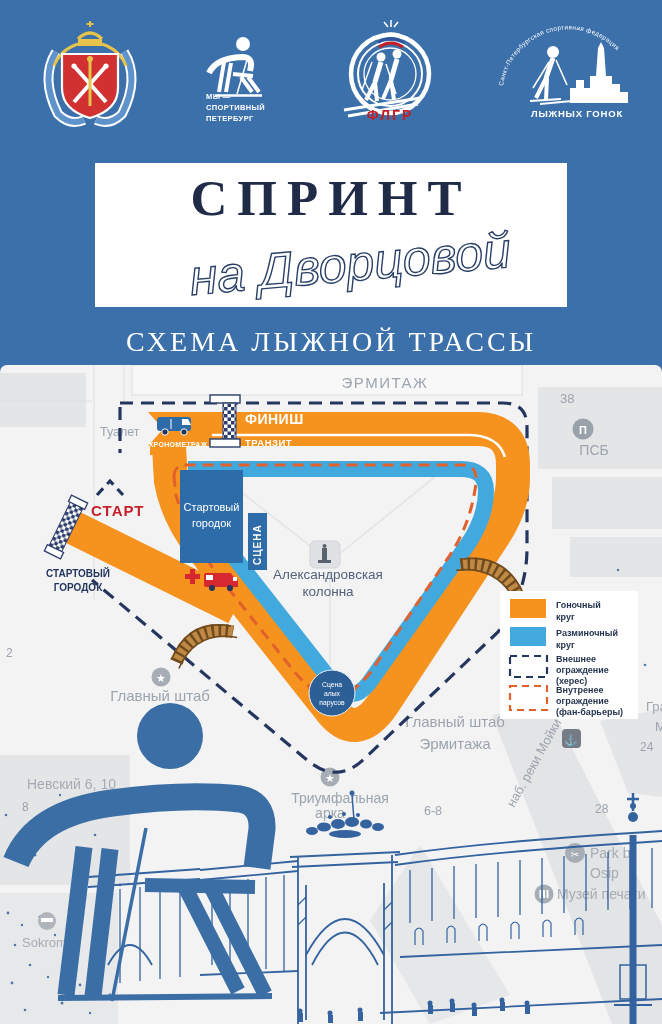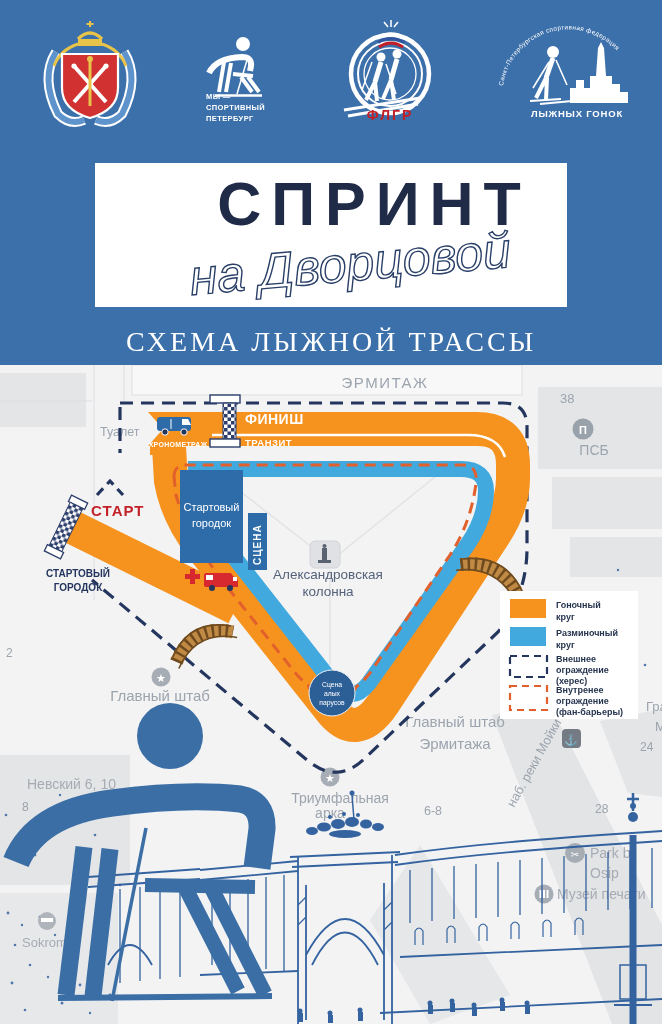--- a/index.html
+++ b/index.html
@@ -1,26 +1,26 @@
 <!DOCTYPE html>
 <html><head>
 <meta charset="utf-8">
 <style>
   html,body{margin:0;padding:0;background:#888;}
   .poster{position:relative;width:662px;height:1024px;background:#3C70AA;overflow:hidden;
           font-family:"Liberation Sans",sans-serif;}
   .logos-svg{position:absolute;top:0;left:0;}
   .title-box{position:absolute;left:95px;top:163px;width:472px;height:144px;background:#fff;}
   .title-main{position:absolute;top:6px;left:0;width:100%;text-align:center;
-      font-size:61px;font-weight:700;letter-spacing:10px;color:#202B48;
-      font-family:Liberation Sans, sans-serif;margin-left:43px;}
+      font-size:51px;font-weight:700;letter-spacing:10px;color:#202B48;
+      font-family:Liberation Serif, serif;}
   .script-svg{position:absolute;left:0;top:0;}
   .subtitle{position:absolute;left:0;top:326px;width:100%;text-align:center;color:#fff;
       font-family:"Liberation Serif",serif;font-size:28px;letter-spacing:3px;}
-  .map-wrap{position:absolute;left:0;top:365px;width:662px;height:659px;background:#F3F3F4;}
+  .map-wrap{position:absolute;left:0;top:365px;width:662px;height:659px;background:#F3F3F4;border-radius:7px;}
   svg text{font-family:"Liberation Sans",sans-serif;}
   .glabel{fill:#9CA4AE;}
   .glabel2{fill:#A6ACB4;}
 </style>
 </head>
 <body>
 
 <div class="poster">
 
   <svg class="logos-svg" width="662" height="150" viewBox="0 0 662 150">

